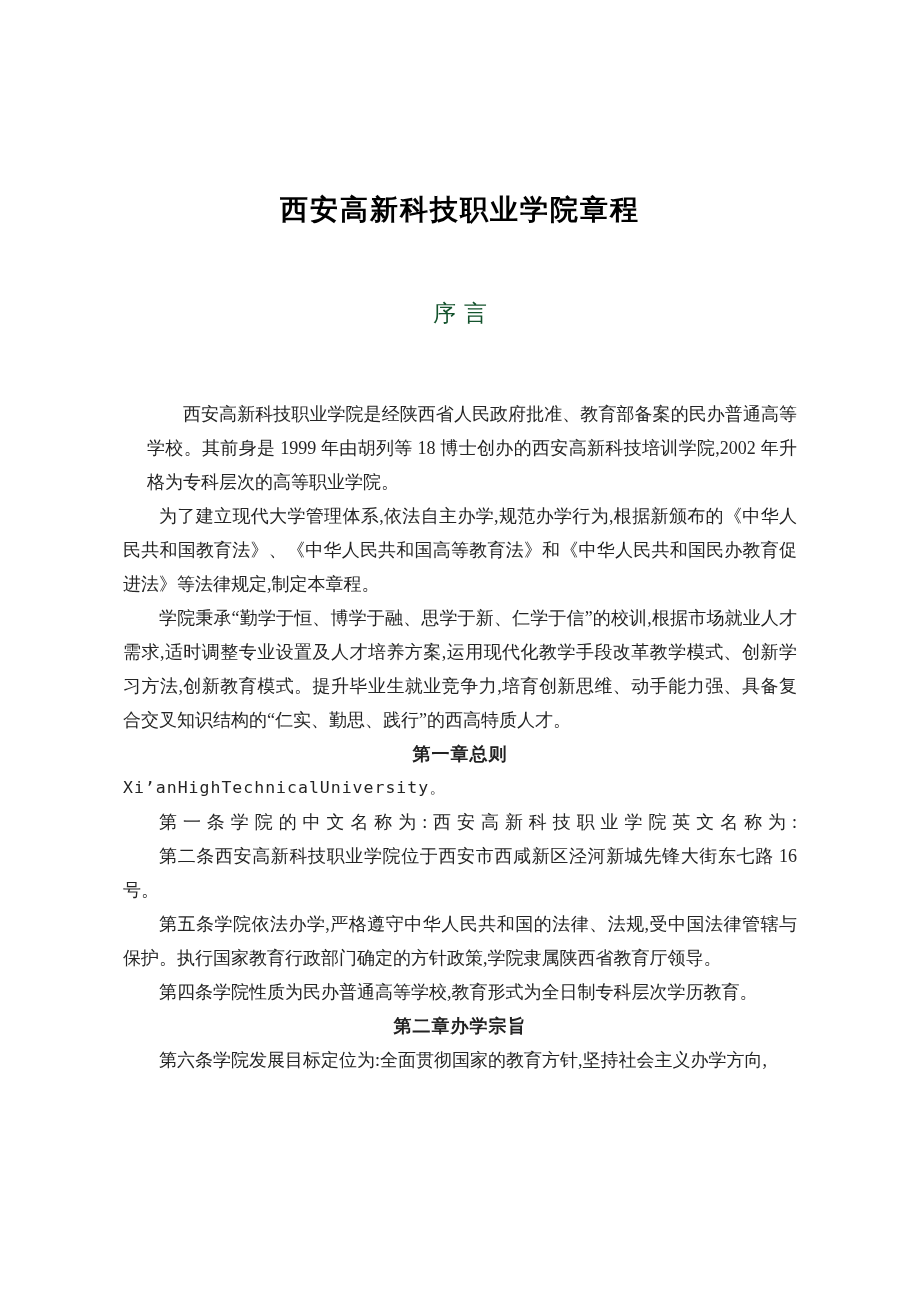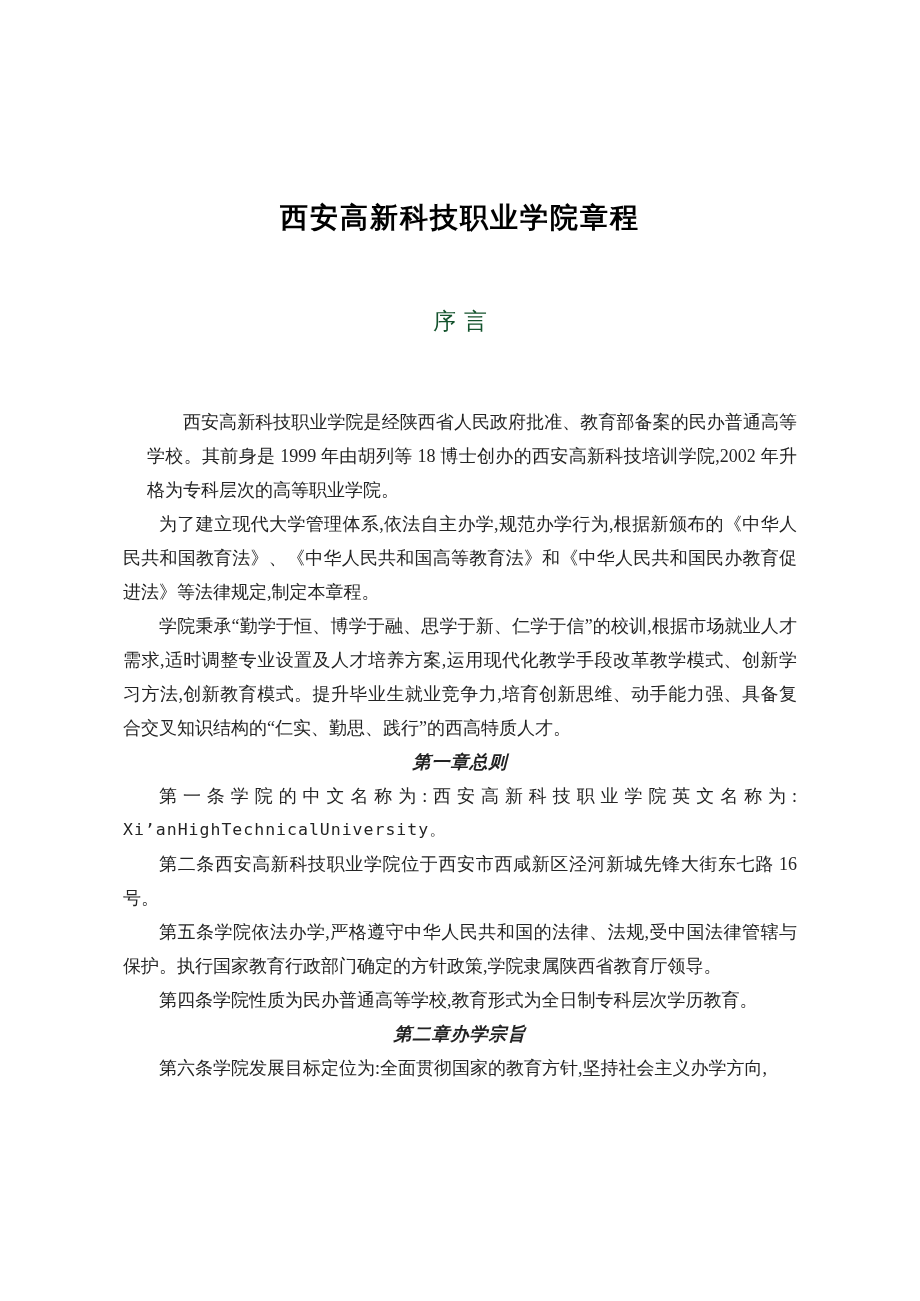--- a/index.html
+++ b/index.html
@@ -8,21 +8,21 @@
     background: #ffffff;
   }
   .page {
     position: relative;
     width: 920px;
     height: 1301px;
     background: #ffffff;
     color: #1f1f1f;
     font-family: "Liberation Serif", "DejaVu Serif", serif;
     box-sizing: border-box;
-    padding: 8px 123px;
+    padding: 0 123px;
     overflow: hidden;
   }
   .doc-title {
     padding-top: 192px;
     font-family: "Liberation Sans", "DejaVu Sans", sans-serif;
     font-weight: bold;
     font-size: 28px;
     line-height: 36px;
     text-align: center;
     color: #000000;
@@ -51,21 +51,20 @@
     margin-left: 24px;
   }
   .chapter-heading {
     margin: 0;
     font-size: 18px;
     line-height: 34px;
     font-weight: bold;
     text-align: center;
     letter-spacing: 1px;
     color: #222222;
-    font-style: italic;
   }
   .justify-last {
     text-align-last: justify;
   }
   .english-line {
     font-family: "DejaVu Sans Mono", "Liberation Mono", monospace;
     text-indent: 0;
     font-size: 16.5px;
     letter-spacing: 1px;
   }
@@ -80,23 +79,23 @@
   <div class="preface-heading">序言</div>
 
   <p class="body-p first-body">西安高新科技职业学院是经陕西省人民政府批准、教育部备案的民办普通高等学校。其前身是 1999 年由胡列等 18 博士创办的西安高新科技培训学院,2002 年升格为专科层次的高等职业学院。</p>
 
   <p class="body-p">为了建立现代大学管理体系,依法自主办学,规范办学行为,根据新颁布的《中华人民共和国教育法》、《中华人民共和国高等教育法》和《中华人民共和国民办教育促进法》等法律规定,制定本章程。</p>
 
   <p class="body-p">学院秉承“勤学于恒、博学于融、思学于新、仁学于信”的校训,根据市场就业人才需求,适时调整专业设置及人才培养方案,运用现代化教学手段改革教学模式、创新学习方法,创新教育模式。提升毕业生就业竞争力,培育创新思维、动手能力强、具备复合交叉知识结构的“仁实、勤思、践行”的西高特质人才。</p>
 
   <p class="chapter-heading">第一章总则</p>
 
+  <p class="body-p english-line">Xi’anHighTechnicalUniversity。</p>
+
   <p class="body-p justify-last">第一条学院的中文名称为:西安高新科技职业学院英文名称为:</p>
-
-  <p class="body-p english-line">Xi’anHighTechnicalUniversity。</p>
 
   <p class="body-p">第二条西安高新科技职业学院位于西安市西咸新区泾河新城先锋大街东七路 16 号。</p>
 
 
   <p class="body-p">第五条学院依法办学,严格遵守中华人民共和国的法律、法规,受中国法律管辖与保护。执行国家教育行政部门确定的方针政策,学院隶属陕西省教育厅领导。</p>
 
   <p class="body-p">第四条学院性质为民办普通高等学校,教育形式为全日制专科层次学历教育。</p>
 
   <p class="chapter-heading">第二章办学宗旨</p>
 

